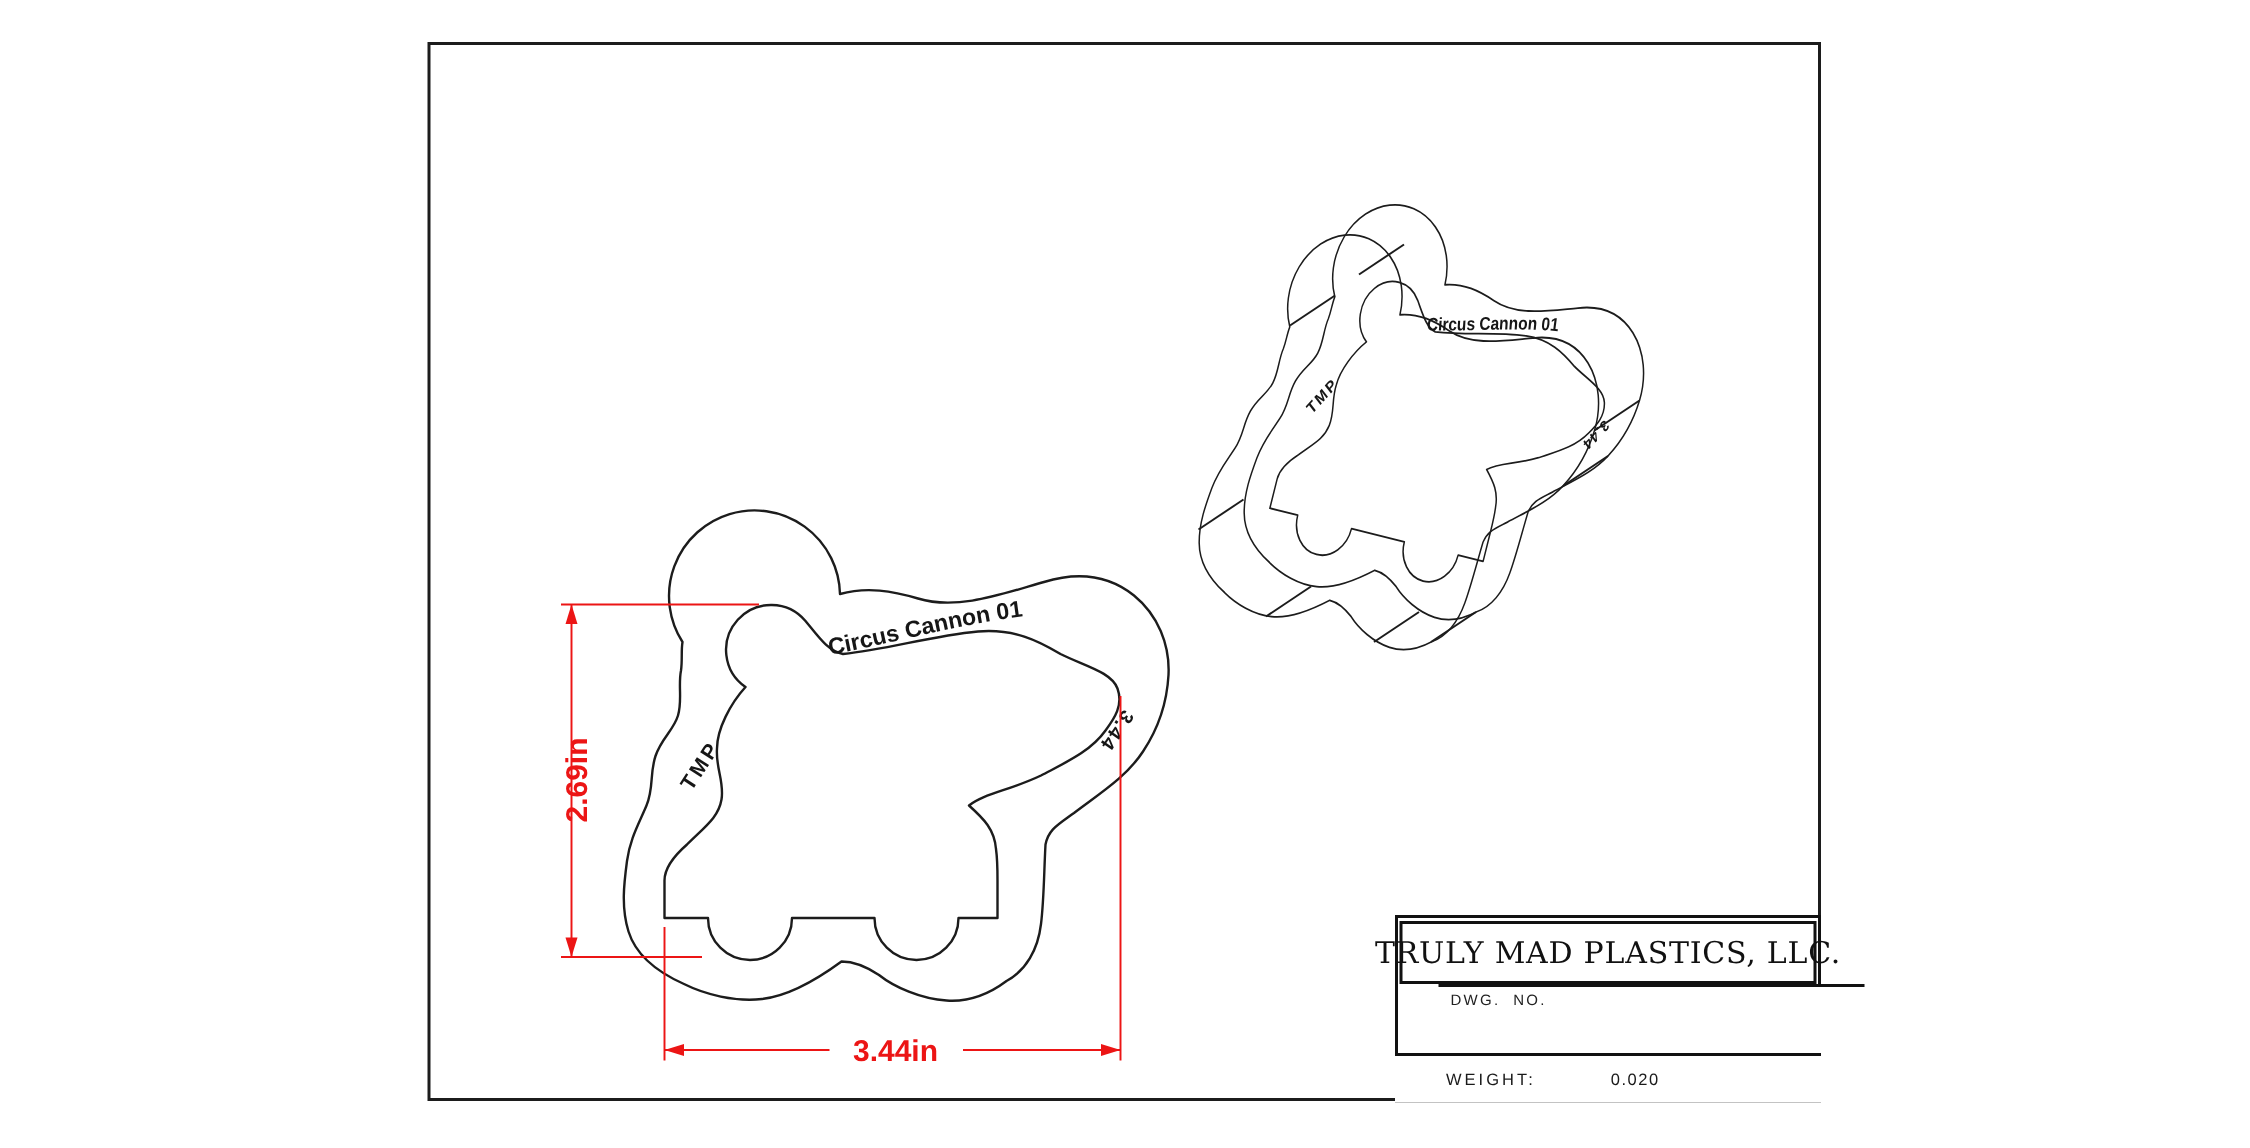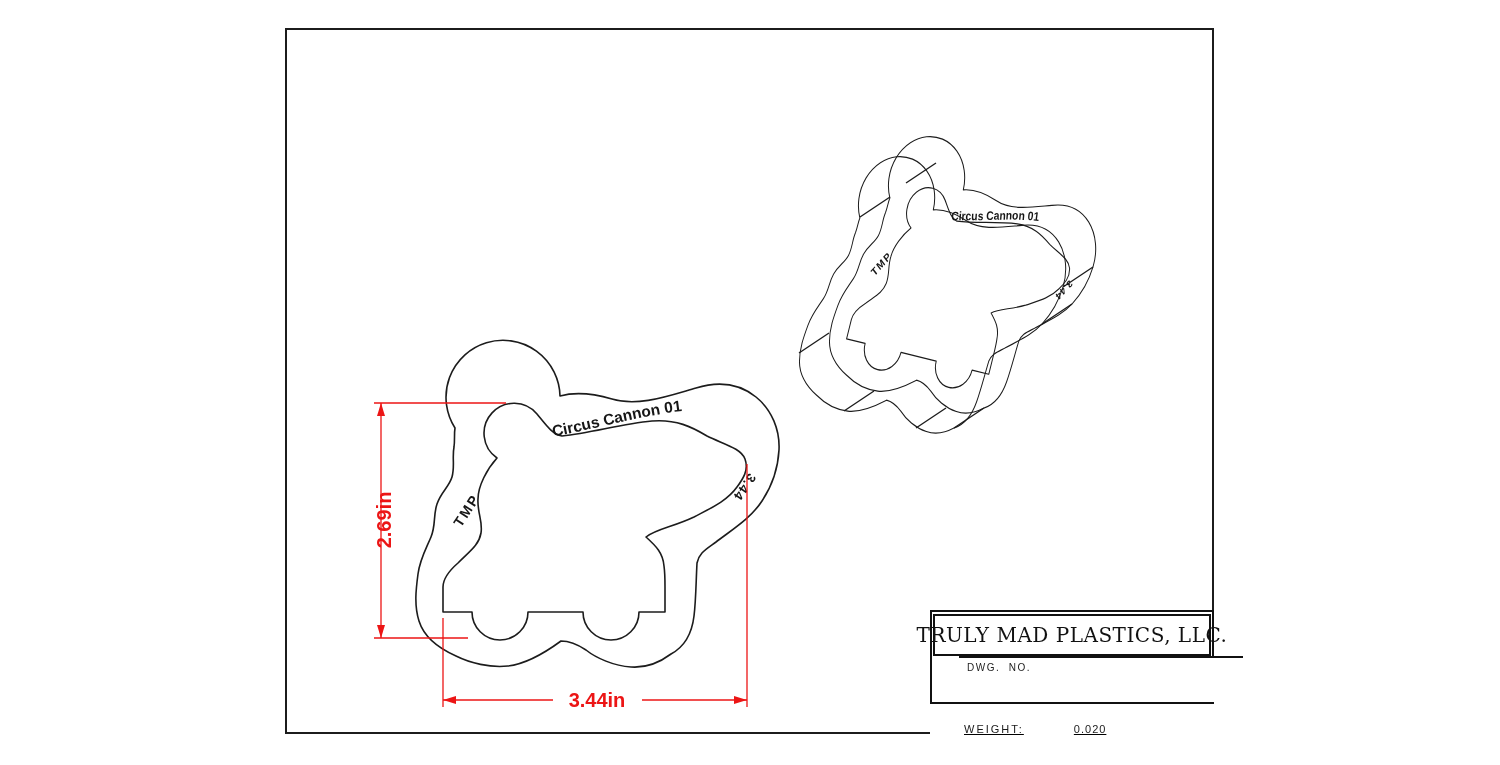--- a/index.html
+++ b/index.html
@@ -14,21 +14,21 @@
   #tb-company{left:933px;top:614px;width:278px;height:42px;border:2px solid #111;
       display:flex;align-items:center;justify-content:center;
       font-family:"DejaVu Serif","Liberation Serif",serif;font-weight:normal;
       font-size:20px;letter-spacing:0.5px;color:#111;white-space:nowrap;}
   #tb-row2{left:930px;top:656px;width:284px;height:46px;border-top:2px solid #111;margin-left:29px;}
   #tb-dwg-label{position:absolute;left:8px;top:4px;font-size:10px;letter-spacing:1.5px;
       color:#222;white-space:pre;}
   #tb-dwg-number{position:absolute;left:0;top:18px;width:100%;text-align:center;
       font-size:15px;color:#1a1a1a;letter-spacing:0.5px;}
   #tb-row3{left:930px;top:702px;width:284px;height:33px;border-top:2px solid #111;
-      display:flex;align-items:flex-end;padding-left:34px;text-decoration:underline;}
+      display:flex;align-items:center;padding-left:34px;}
   #tb-weight-label{font-size:11px;letter-spacing:2px;color:#1a1a1a;}
   #tb-weight-value{font-size:11px;letter-spacing:1px;color:#1a1a1a;margin-left:50px;}
 </style>
 </head>
 <body>
 
 
 
 <svg width="1500" height="765" viewBox="0 0 1500 765" xmlns="http://www.w3.org/2000/svg">
 

